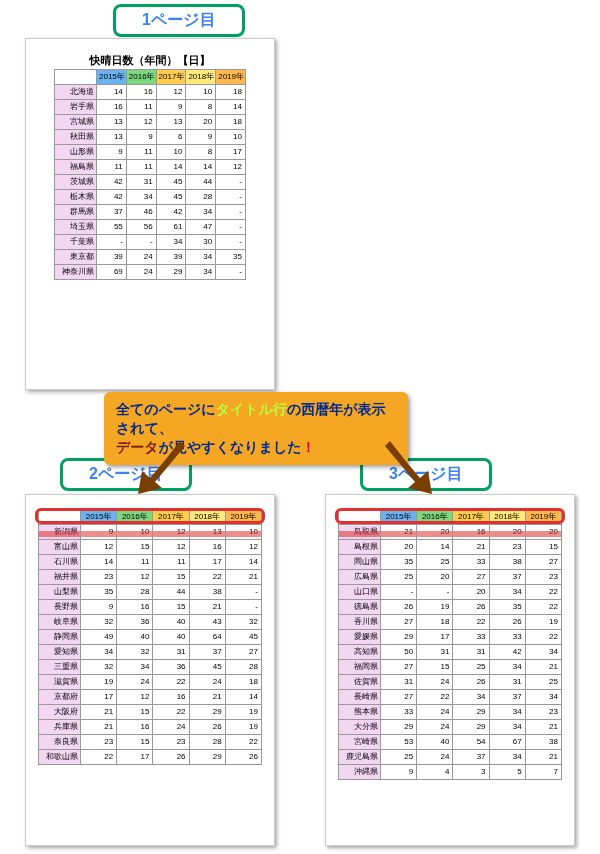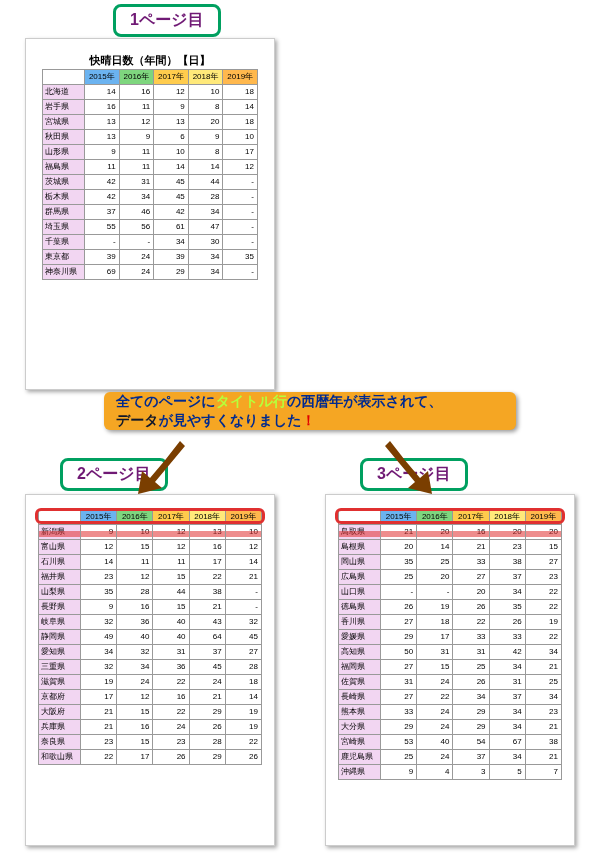--- a/index.html
+++ b/index.html
@@ -1,43 +1,43 @@
 <!DOCTYPE html>
 <html><head>
 <meta charset="utf-8">
 <style>
 *{box-sizing:border-box;margin:0;padding:0}
 body{font-family:"MS PGothic",sans-serif;background:#fff;width:600px;height:854px;position:relative;overflow:hidden}
 .page{background:#fff;position:absolute;box-shadow:2px 2px 4px rgba(0,0,0,.35);border:1px solid #ccc}
-.page1{left:25px;top:38px;width:250px;height:352px;padding:14px 16px}
+.page1{left:25px;top:38px;width:250px;height:352px;padding:14px 28px}
 .page2{left:25px;top:494px;width:250px;height:352px;padding:14px 12px}
 .page3{left:325px;top:494px;width:250px;height:352px;padding:14px 12px}
-.tlabel{position:absolute;border:3px solid #00a060;border-radius:8px;background:#fff;color:#701a75;font-weight:bold;font-size:16px;padding:3px 14px}
+.tlabel{position:absolute;border:3px solid #00a060;border-radius:8px;background:#fff;color:#3b82f6;font-weight:bold;font-size:16px;padding:3px 26px}
 .tlabel1{left:113px;top:4px}
 .tlabel2{left:60px;top:458px}
 .tlabel3{left:360px;top:458px}
 .ttl{text-align:center;font-weight:bold;font-size:11px;margin-bottom:1px}
 table{border-collapse:collapse;width:100%;font-size:8px;table-layout:fixed}
 th,td{border:1px solid #999;padding:1px 2px;height:14px;line-height:12px;overflow:hidden;white-space:nowrap}
 th{font-weight:normal}
 th.pref{background:#fff;width:42px}
 th.y15{background:#6bb3f0}
 th.y16{background:#7ed67e}
 th.y17{background:#ffcc4d}
 th.y18{background:#ffe97a}
 th.y19{background:#ffb84d}
-td.pref{background:#f2d6f2;text-align:left;font-size:8px}
+td.pref{background:#f2d6f2;text-align:right;font-size:8px}
 td.num{text-align:right;padding-right:3px}
 .hlbox{position:absolute;border:3px solid #e03030;border-radius:6px;pointer-events:none}
 .hl2{left:35px;top:508px;width:230px;height:16px}
 .hl3{left:335px;top:508px;width:230px;height:16px}
-.callout{position:absolute;left:104px;top:392px;width:412px;background:#f5a623;border-radius:6px;padding:0 12px;font-weight:bold;font-size:14px;line-height:1.35;box-shadow:2px 2px 4px rgba(0,0,0,.4)}
+.callout{position:absolute;left:104px;top:392px;width:304px;background:#f5a623;border-radius:6px;padding:8px 12px;font-weight:bold;font-size:14px;line-height:1.35;box-shadow:2px 2px 4px rgba(0,0,0,.4)}
 .c-blue{color:#002a8f}
 .c-lime{color:#b6ff3b}
-.c-fu{color:#0f172a}
+.c-fu{color:#7f1d1d}
 .c-red{color:#e00000}
 .arrow{position:absolute;pointer-events:none}
 .arrow path{fill:#7a3e00}
 tr.obsc td{position:relative}
 tr.obsc td::after{content:"";position:absolute;left:0;right:0;top:6px;height:6px;background:rgba(224,48,48,.55)}
 </style>
 </head>
 <body>
 
 <div class="tlabel tlabel1">1ページ目</div>

